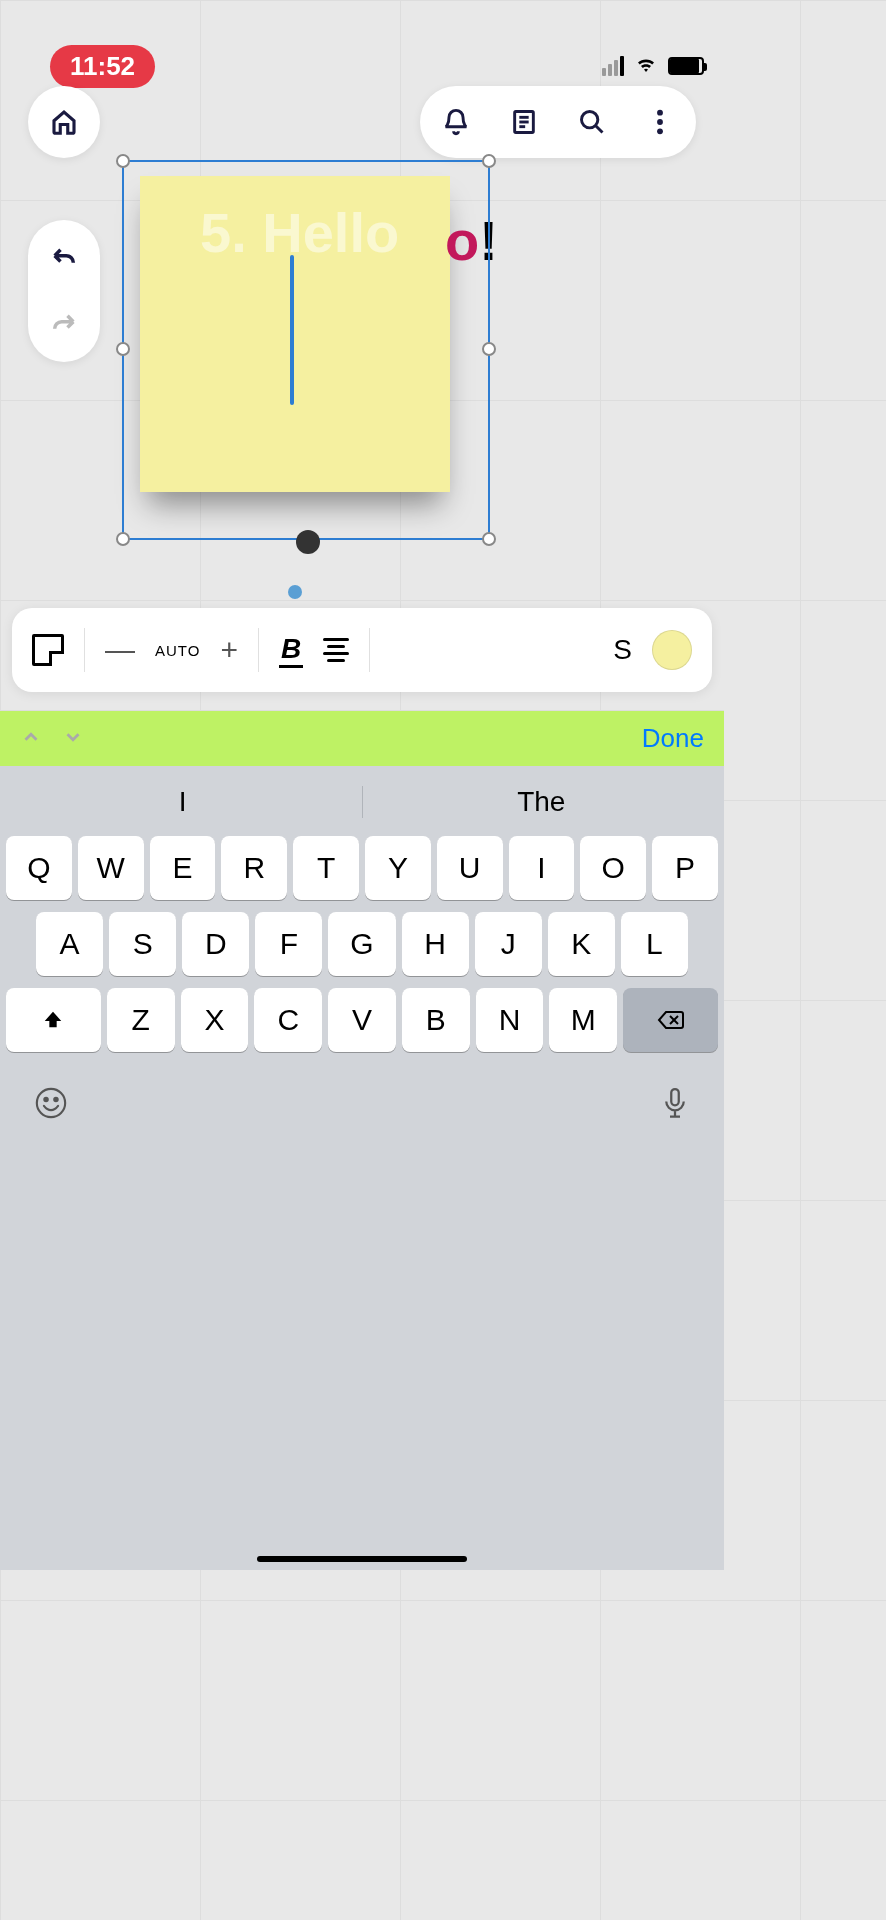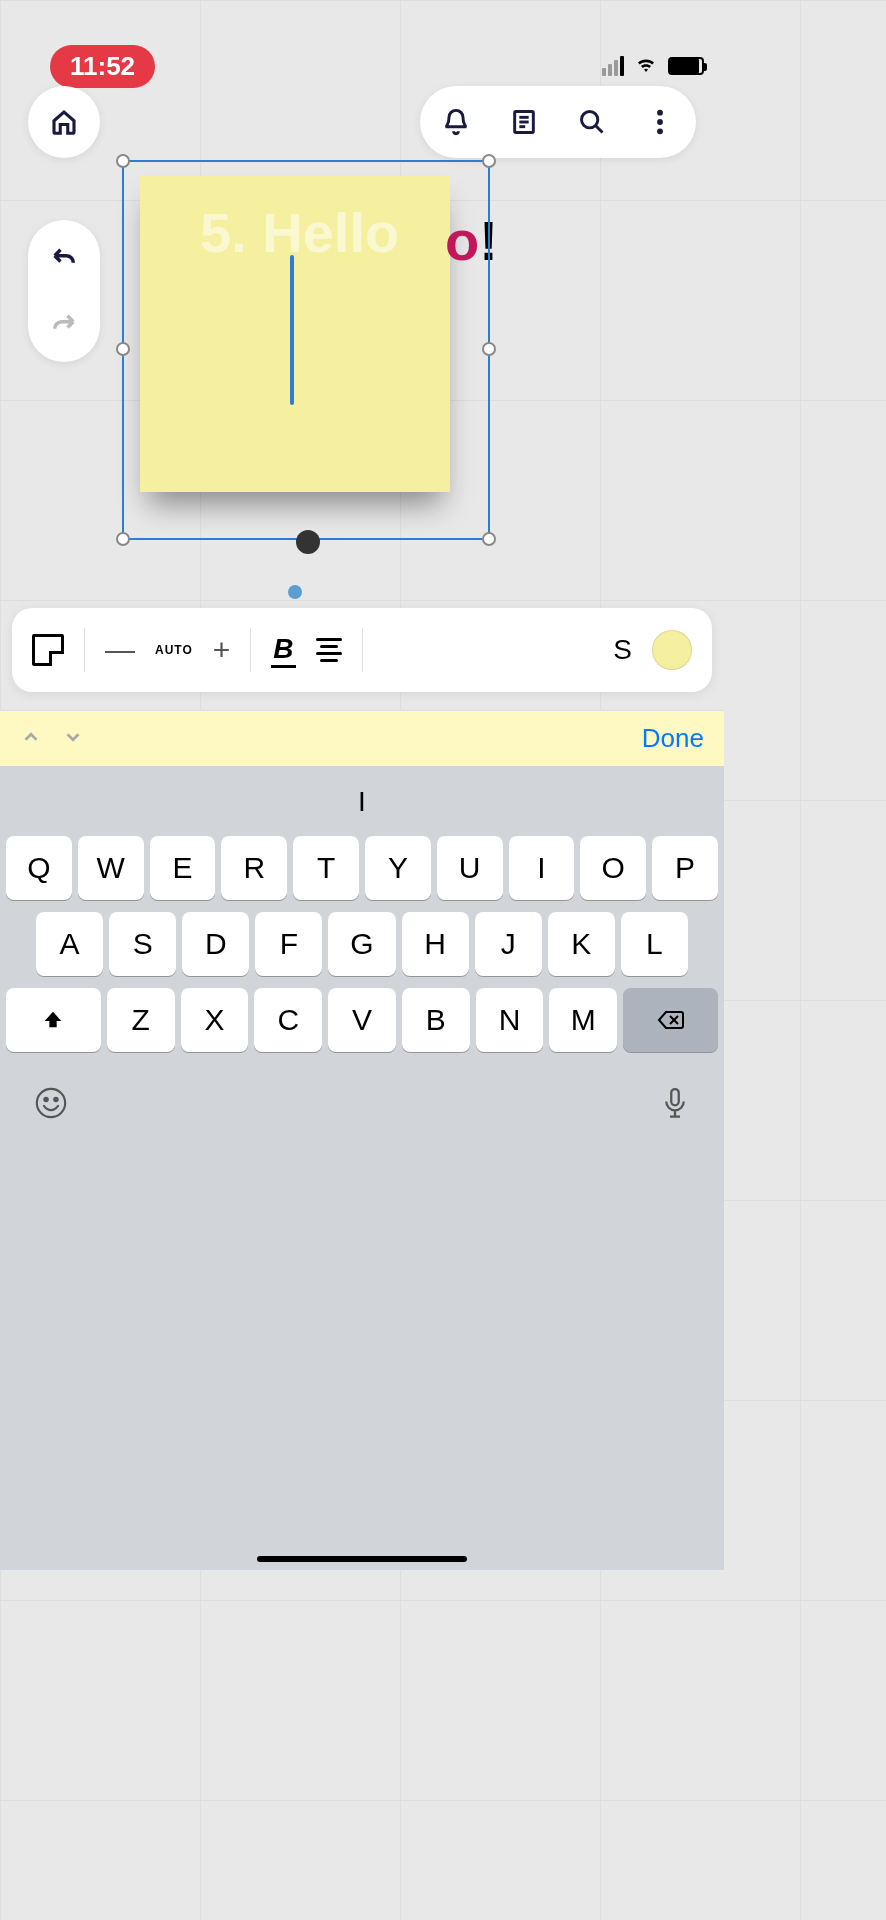--- a/index.html
+++ b/index.html
@@ -54,34 +54,34 @@
 .overflow-text .o{color:#c2185b}
 .overflow-text .ex{color:#000}
 .blue-dot{position:absolute;top:585px;left:288px;width:14px;height:14px;background:#5a9fd4;border-radius:50%}
 
 
 .format-bar{position:absolute;top:608px;left:12px;right:12px;height:84px;background:#fff;border-radius:20px;display:flex;align-items:center;padding:0 20px;box-shadow:0 2px 12px rgba(0,0,0,0.08)}
 .fmt-divider{width:1px;height:44px;background:#e0e0e0}
 .fmt-section{display:flex;align-items:center;gap:20px}
 .note-icon{width:32px;height:32px;border:3px solid #000;border-radius:2px;position:relative}
 .note-icon::after{content:'';position:absolute;bottom:-3px;right:-3px;width:12px;height:12px;background:#fff;border-left:3px solid #000;border-top:3px solid #000}
-.auto-label{font-weight:700;font-size:12px;letter-spacing:1px}
+.auto-label{font-weight:400;font-size:15px;letter-spacing:1px}
 .minus-ic,.plus-ic{font-size:30px;font-weight:300;color:#555}
 .bold-ic{font-size:28px;font-weight:900;font-style:italic;border-bottom:3px solid #000;padding:0 2px}
 .align-ic{display:flex;flex-direction:column;gap:4px;align-items:center}
 .align-ic span{height:3px;background:#000;border-radius:2px}
 .align-ic span:nth-child(1){width:26px}
 .align-ic span:nth-child(2){width:18px}
 .align-ic span:nth-child(3){width:26px}
 .align-ic span:nth-child(4){width:18px}
 .style-s{font-size:28px;font-weight:400}
 .color-swatch{width:40px;height:40px;background:#f5f0a0;border-radius:50%;border:1px solid rgba(0,0,0,0.1)}
 
 
-.kb-accessory{position:absolute;top:710px;left:0;right:0;height:56px;background:#fef9c3;display:flex;align-items:center;padding:0 20px;border-top:1px solid #ddd}
+.kb-accessory{position:absolute;top:710px;left:0;right:0;height:56px;background:#bef264;display:flex;align-items:center;padding:0 20px;border-top:1px solid #ddd}
 .chev{font-size:28px;color:#aaa;margin-right:20px}
 .done-btn{margin-left:auto;color:#007aff;font-size:26px;font-weight:500}
 
 
 .keyboard{position:absolute;top:766px;left:0;right:0;bottom:0;background:#d1d4d9;padding:8px 4px 0}
 .suggestions{display:flex;height:56px;align-items:center}
 .sug{flex:1;text-align:center;font-size:28px;color:#000;border-right:1px solid #b0b4ba}
 .sug:last-child{border-right:none}
 .kb-row{display:flex;gap:6px;padding:6px 2px;justify-content:center}
 .key{flex:1;height:64px;background:#fff;border-radius:8px;display:flex;align-items:center;justify-content:center;font-size:30px;box-shadow:0 1px 0 rgba(0,0,0,0.3)}
@@ -221,20 +221,21 @@
     <svg width="22" height="22" viewBox="0 0 24 24" fill="none" stroke="#aaa" stroke-width="3">
         <path d="M6 9l6 6 6-6"></path>
       </svg>
   </div>
   <div class="done-btn">Done</div>
 </div>
 
 <div class="keyboard">
   <div class="suggestions">
     <div class="sug">I</div>
+    <div class="sug">The</div>
   </div>
   <div class="kb-row">
     <div class="key">Q</div>
     <div class="key">W</div>
     <div class="key">E</div>
     <div class="key">R</div>
     <div class="key">T</div>
     <div class="key">Y</div>
     <div class="key">U</div>
     <div class="key">I</div>

